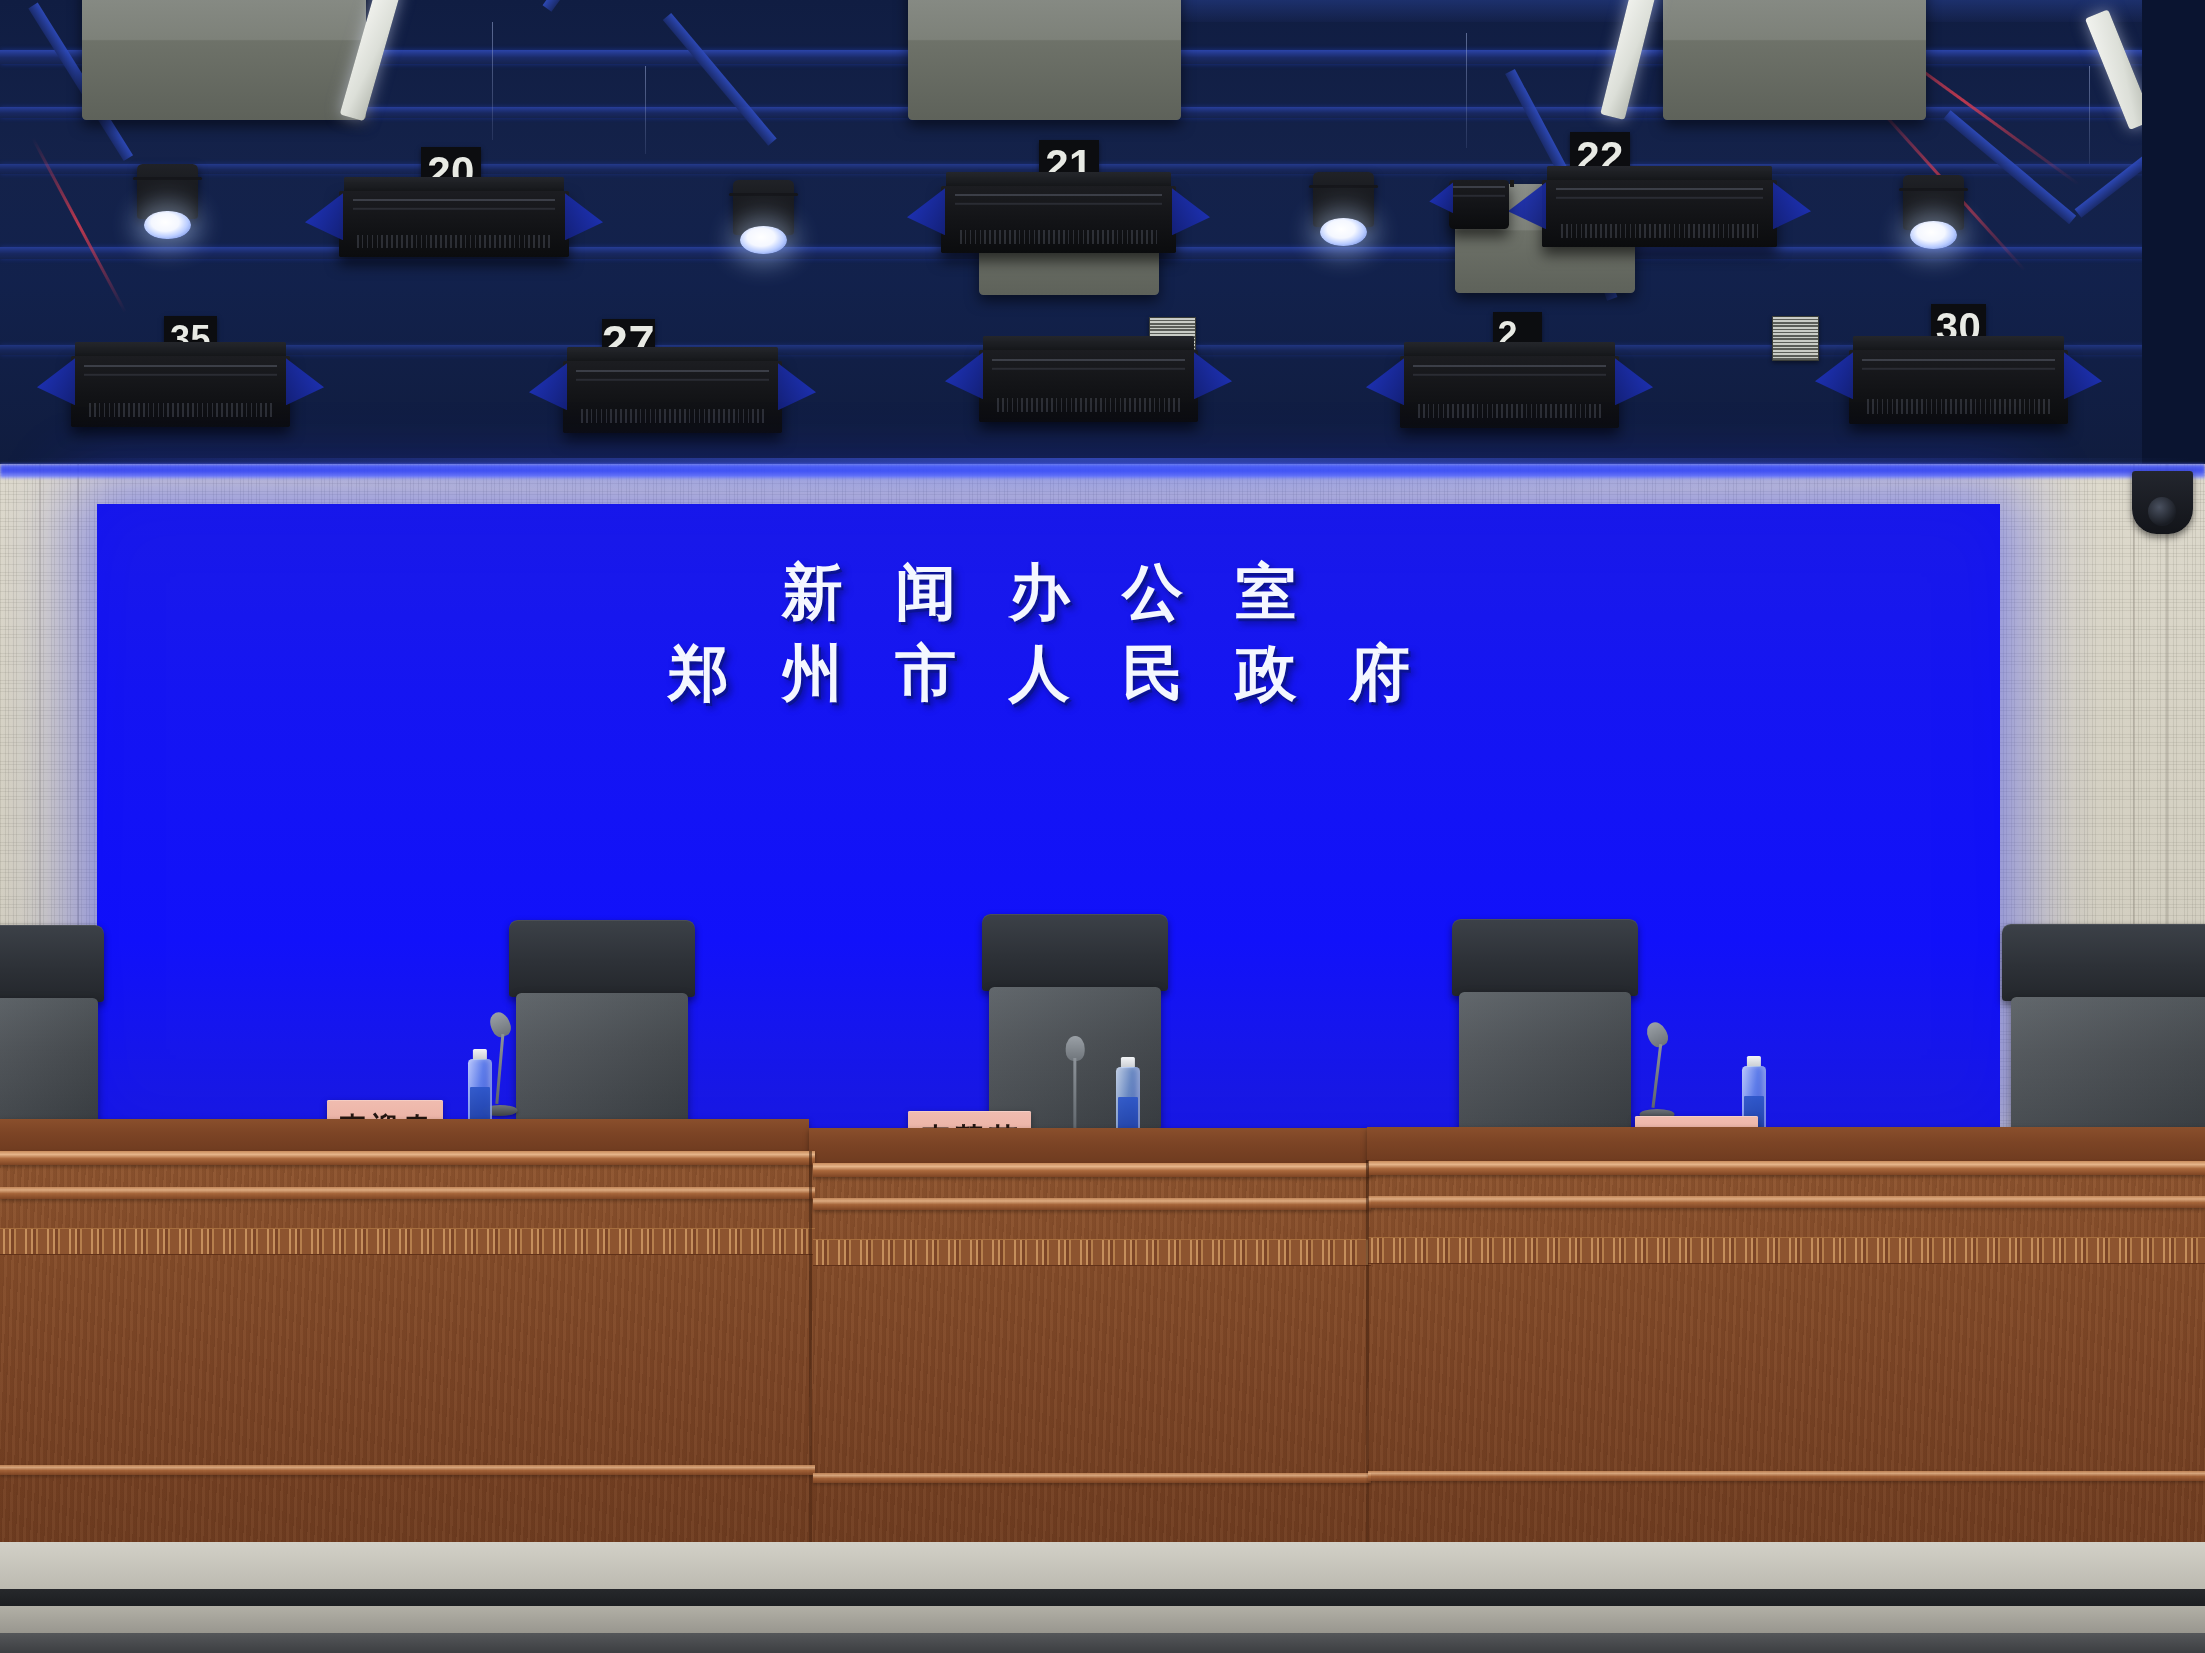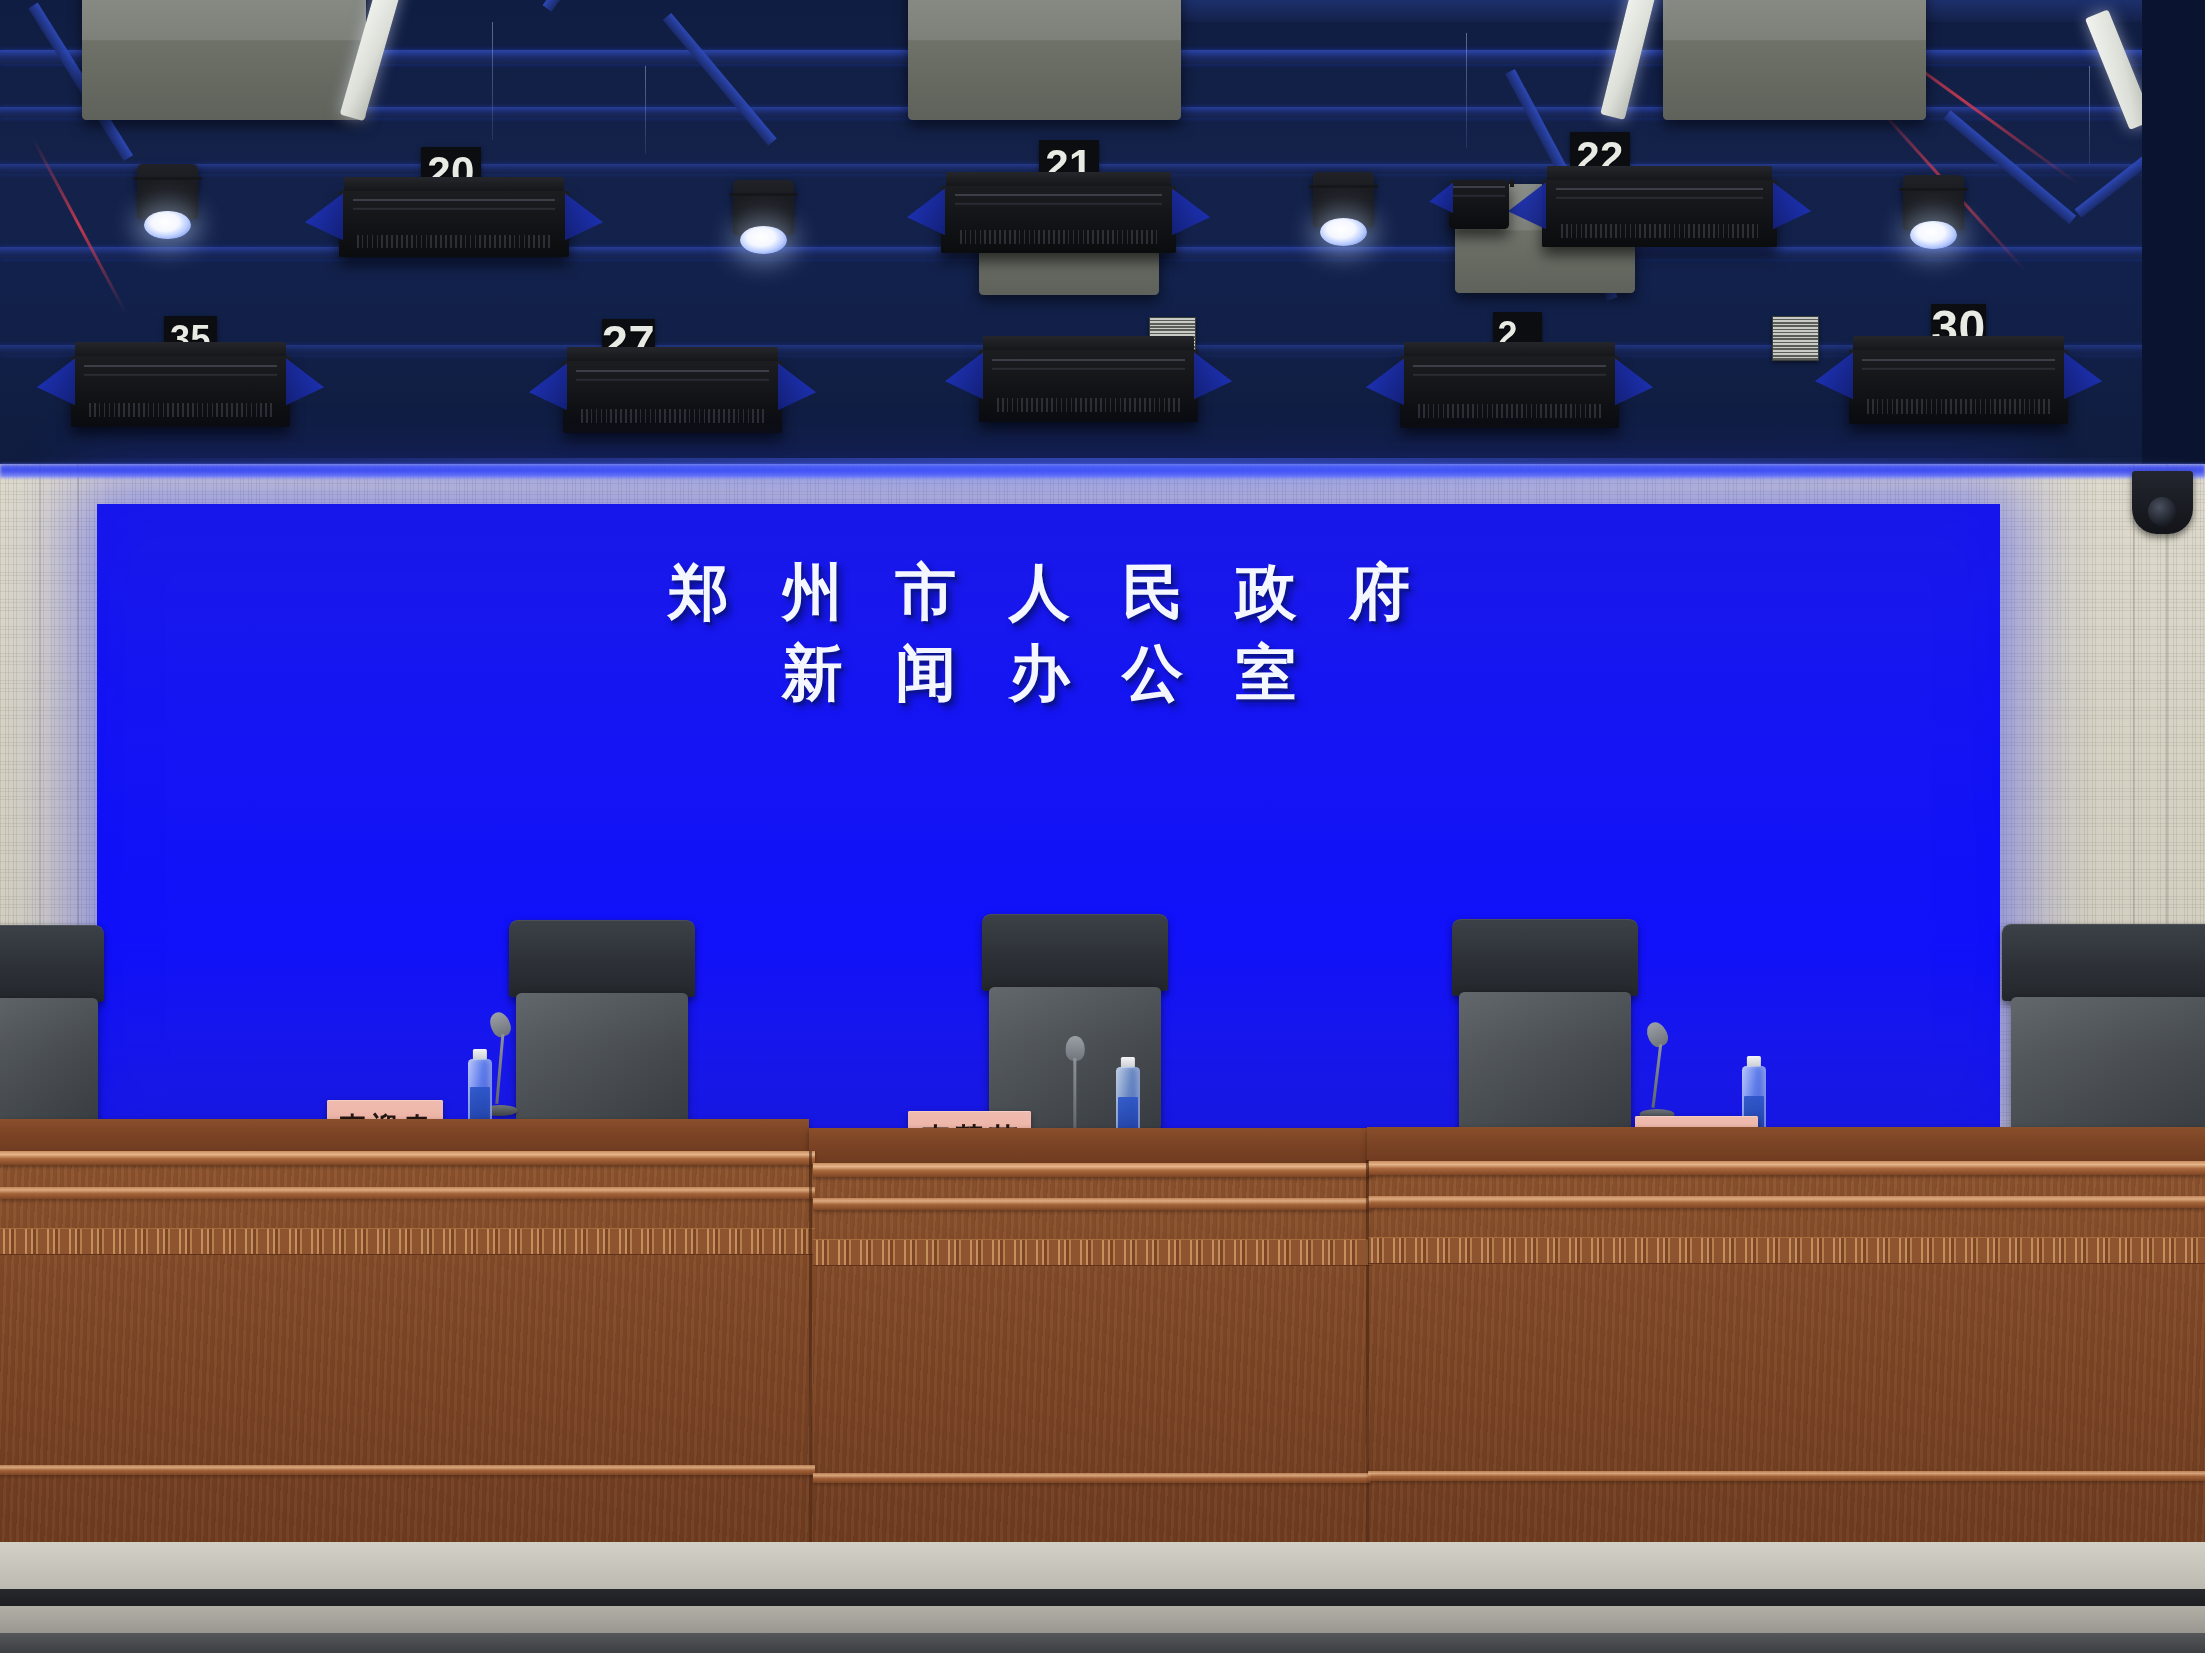--- a/index.html
+++ b/index.html
@@ -401,21 +401,21 @@
 
     <div class="numtag" style="left:164px;top:316px;width:53px;height:45px;font-size:36px;">
       <span>35</span>
     </div>
     <div class="numtag" style="left:602px;top:319px;width:53px;height:45px;font-size:47px;">
       <span>27</span>
     </div>
     <div class="numtag" style="left:1493px;top:312px;width:49px;height:45px;font-size:36px;justify-content:flex-start;padding-left:4.4px;">
       <span>2</span>
     </div>
-    <div class="numtag" style="left:1931px;top:304px;width:55px;height:46px;font-size:48px;">
+    <div class="numtag" style="left:1931px;top:304px;width:55px;height:46px;font-size:40px;">
       <span>30</span>
     </div>
 
     <div class="fixture" style="left:339px;top:191px;width:230px;height:66px;">
       <div class="flap"></div>
         <div class="body"></div>
         <div class="slat"></div>
         <div class="vent"></div>
       <div class="wing-l"></div>
         <div class="wing-r"></div>
@@ -512,22 +512,22 @@
     <div class="wall-seam" style="left:77px;"></div>
     <div class="wall-seam" style="left:2133px;"></div>
     <div class="wall-seam" style="left:2166px;"></div>
   </div>
   <div class="led-top"></div>
   <div class="led-glow"></div>
   <div class="cam" style="left:2132px;top:471px;width:61px;height:63px;"></div>
 
   <div class="screen">
     <div class="screen-inner">
+      <div class="zh-line">新 闻 办 公 室</div>
       <div class="zh-line">郑 州 市 人 民 政 府</div>
-      <div class="zh-line">新 闻 办 公 室</div>
     </div>
   </div>
 
   <div class="chair" style="left:-38px;top:925px;width:142px;height:202px;"></div>
   <div class="chair" style="left:-38px;top:925px;width:142px;height:202px;">
     <div class="head"></div>
       <div class="back"></div>
   </div>
   <div class="chair" style="left:509px;top:920px;width:186px;height:209px;">
     <div class="head"></div>

